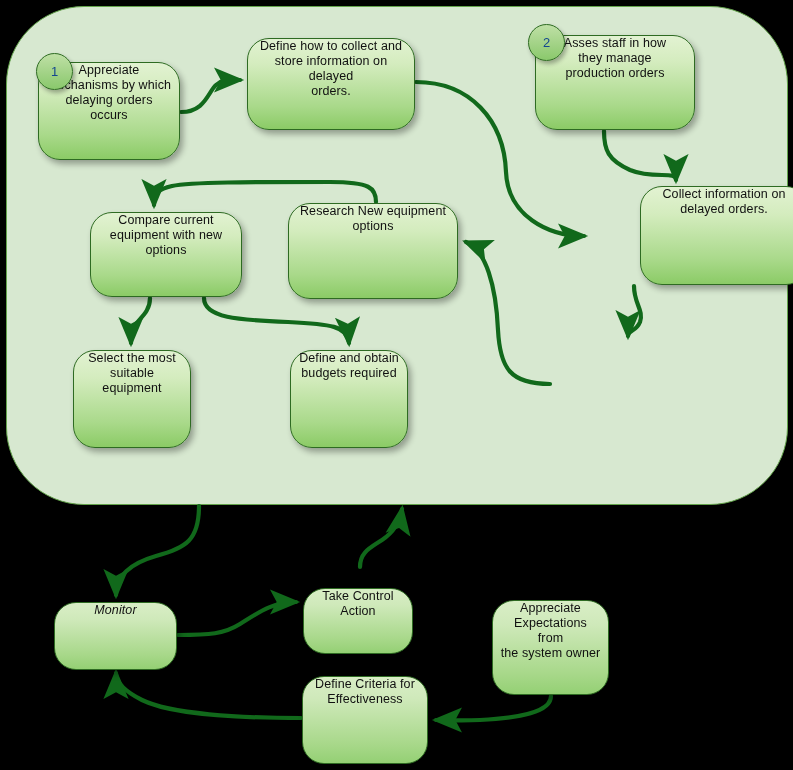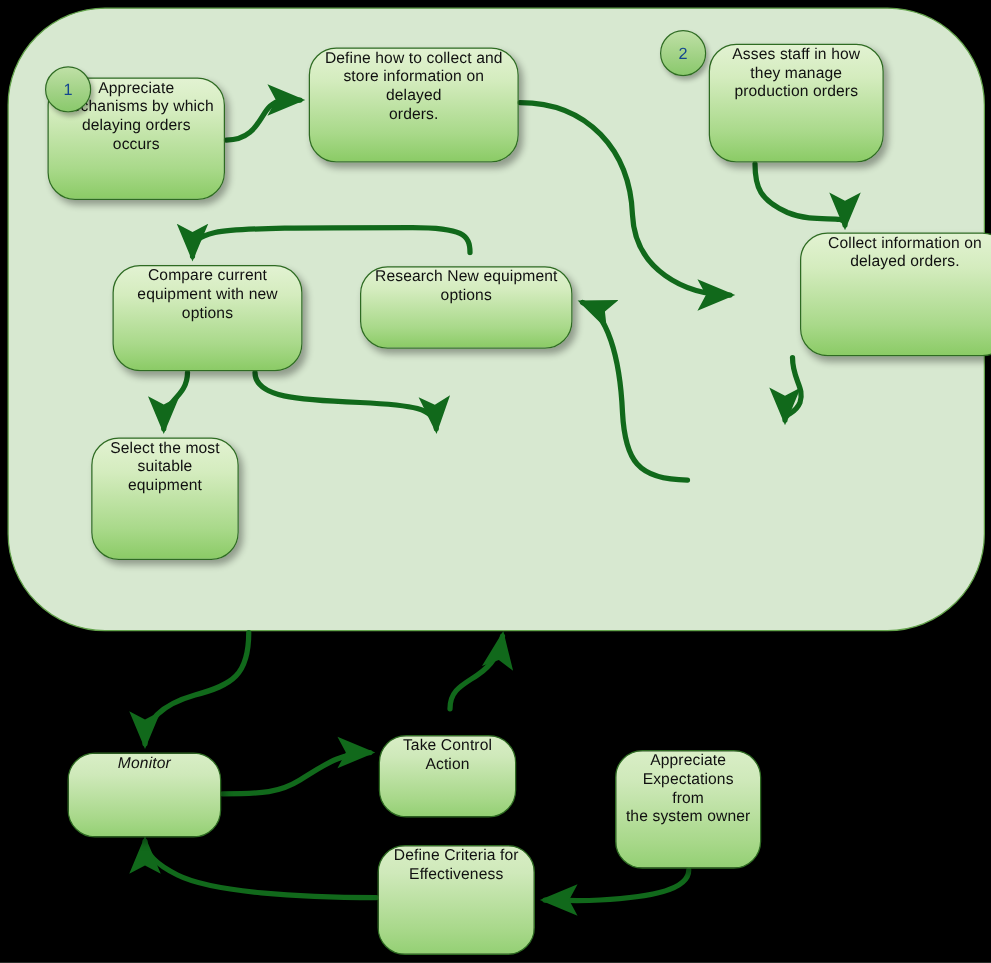--- a/index.html
+++ b/index.html
@@ -125,48 +125,52 @@
 mechanisms by which
 delaying orders occurs</span>
   </div>
 
   <div class="node" style="left:247px;top:38px;width:168px;height:92px;">
     <span class="label">Define how to collect and
 store information on delayed
 orders.</span>
   </div>
 
-  <div class="node" style="left:535px;top:35px;width:140px;height:95px;margin-left:32px;">
+  <div class="node" style="left:535px;top:35px;width:160px;height:95px;">
     <span class="label">Asses staff in how
 they manage
 production orders</span>
   </div>
 
   <div class="node" style="left:592px;top:186px;width:168px;height:99px;margin-left:48px;">
     <span class="label">Collect information on
 delayed orders.</span>
   </div>
 
-  <div class="node" style="left:288px;top:213px;width:170px;height:66px;">
+  <div class="node" style="left:288px;top:203px;width:170px;height:96px;">
     <span class="label">Research New equipment
 options</span>
   </div>
 
   <div class="node" style="left:90px;top:212px;width:152px;height:85px;">
     <span class="label">Compare current
 equipment with new
 options</span>
   </div>
 
 
   <div class="node" style="left:73px;top:350px;width:118px;height:98px;">
     <span class="label">Select the most
 suitable equipment</span>
   </div>
 
+  <div class="node" style="left:290px;top:350px;width:118px;height:98px;">
+    <span class="label">Define and obtain
+budgets required</span>
+  </div>
 
   <div class="node pale" style="left:54px;top:602px;width:123px;height:68px;font-style:italic;">
     <span class="label">Monitor</span>
   </div>
 
   <div class="node pale" style="left:303px;top:568px;width:110px;height:66px;margin-top:20px;">
     <span class="label">Take Control
 Action</span>
   </div>
 

